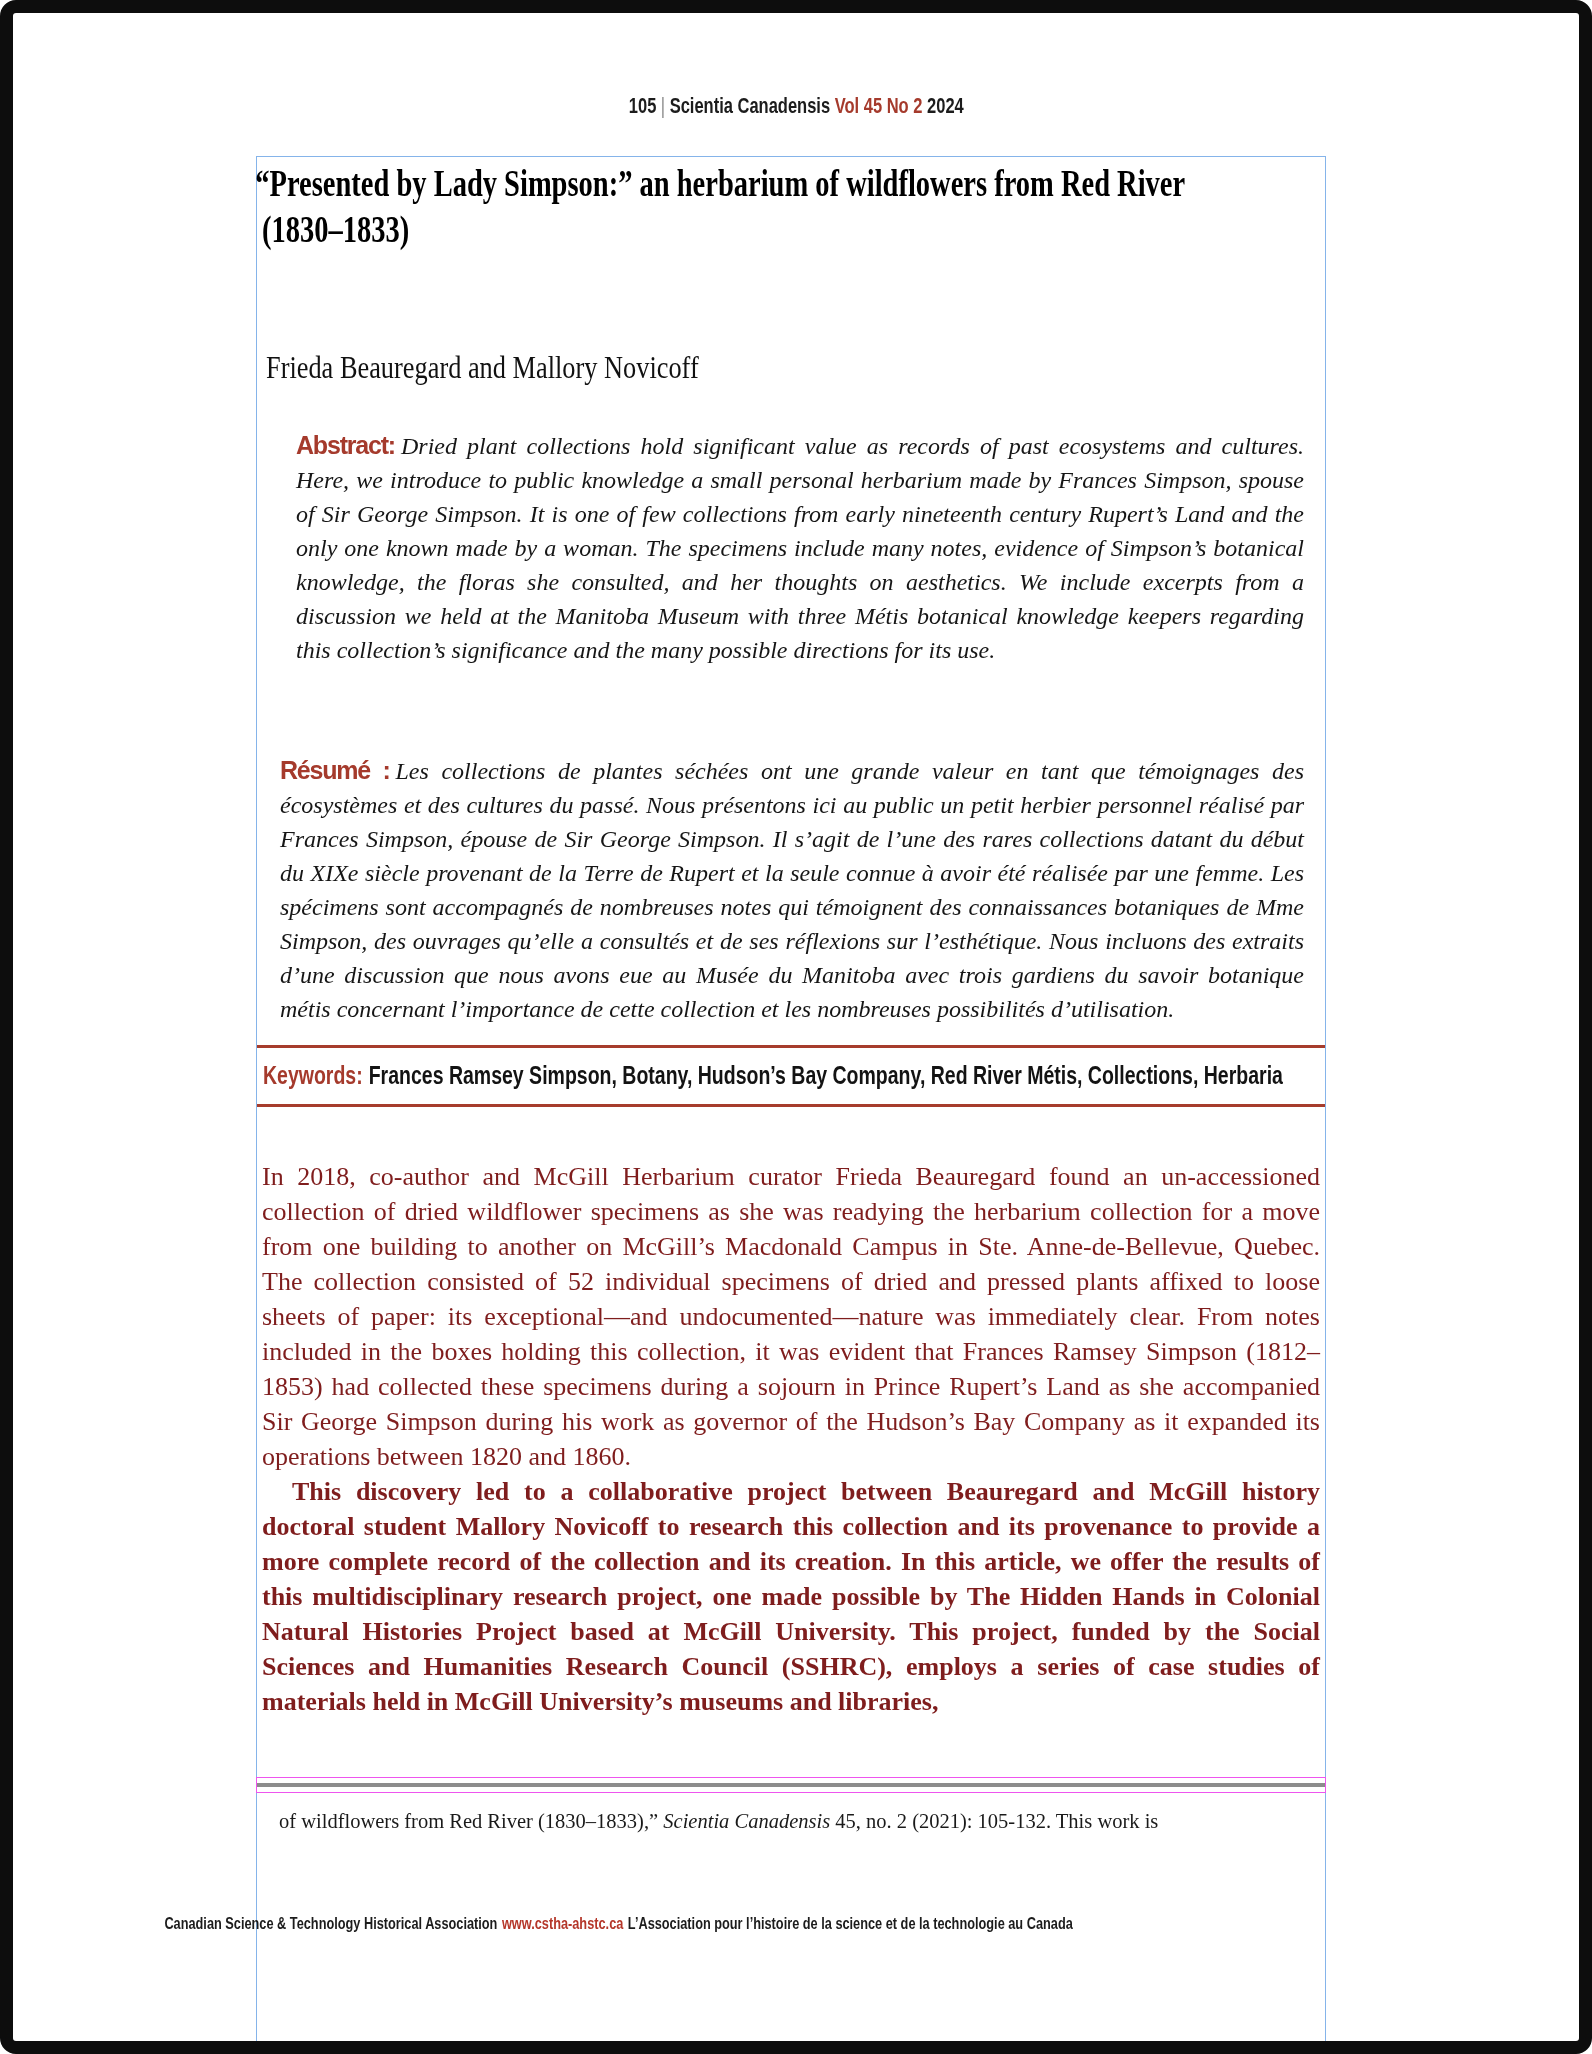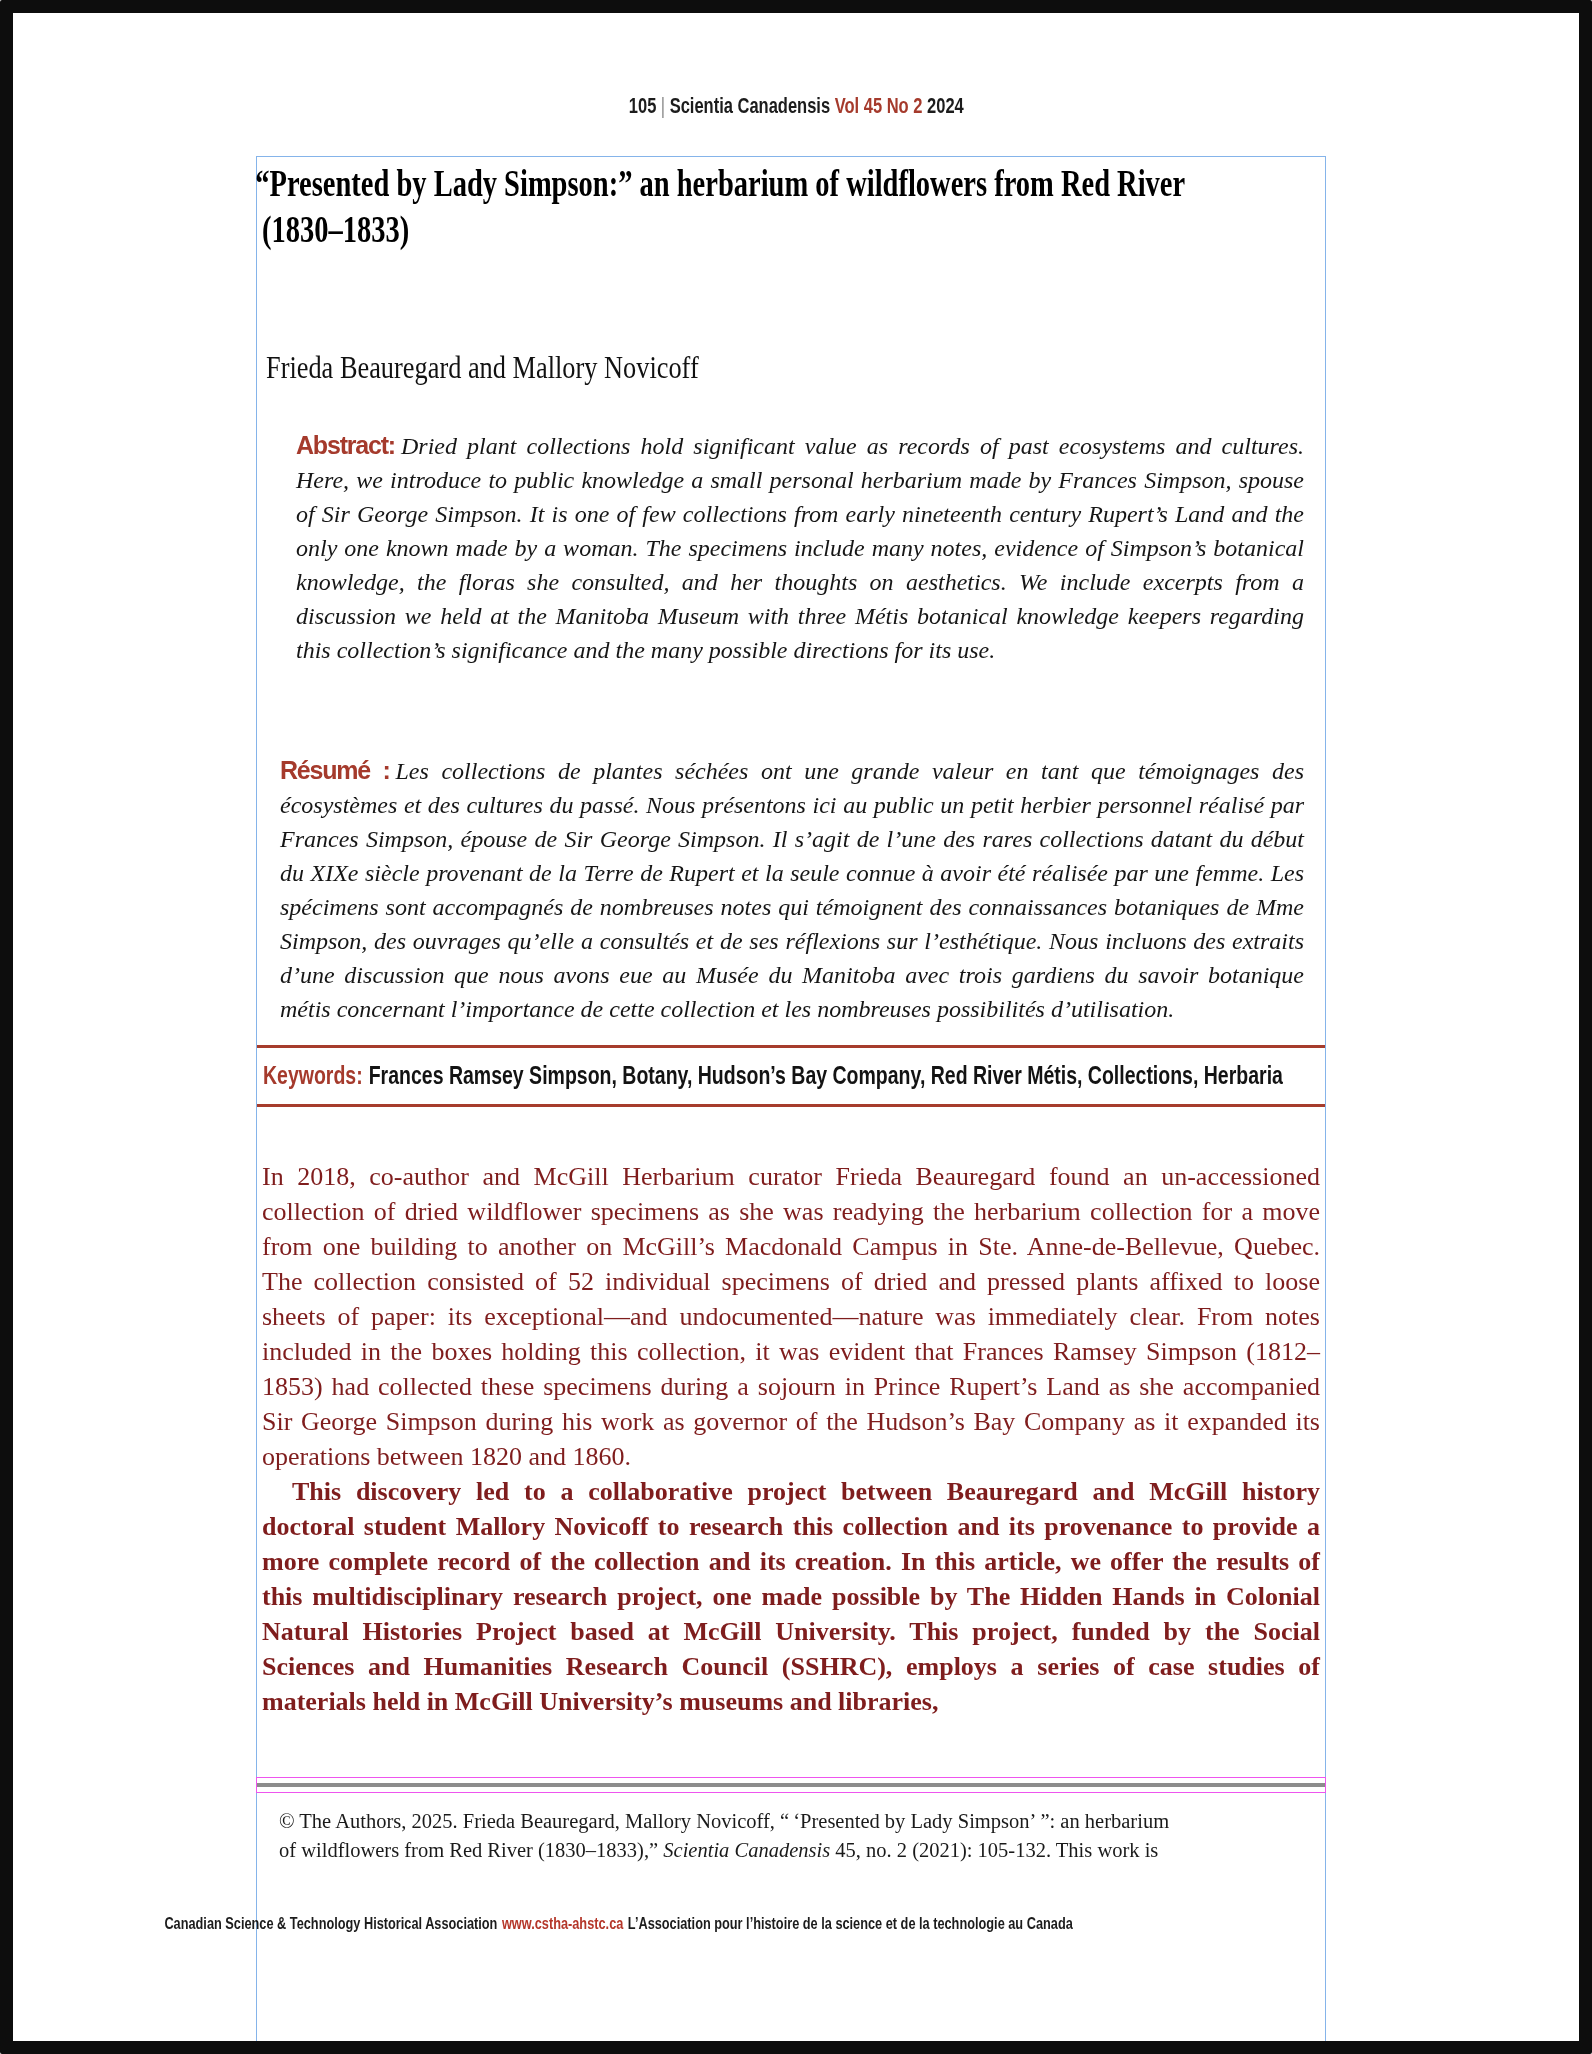--- a/index.html
+++ b/index.html
@@ -2,21 +2,21 @@
 <html><head>
 <meta charset="utf-8">
 <style>
   * { margin:0; padding:0; box-sizing:border-box; }
   html,body { background:#ffffff; }
   .page {
     position:relative;
     width:1592px; height:2054px;
     background:#ffffff;
     border:13px solid #0d0d0d;
-    border-radius:2px;
+    border-radius:16px;
     overflow:hidden;
     font-family:"Liberation Serif", serif;
     color:#1c1c1c;
   }
   
   .cond {
     font-family:"Liberation Sans", sans-serif;
     font-weight:700;
     white-space:nowrap;
     display:inline-block;
@@ -129,21 +129,20 @@
       <p>This discovery led to a collaborative project between Beauregard and McGill history doctoral student Mallory Novicoff to research this collection and its provenance to provide a more complete record of the collection and its creation. In this article, we offer the results of this multidisciplinary research project, one made possible by The Hidden Hands in Colonial Natural Histories Project based at McGill University. This project, funded by the Social Sciences and Humanities Research Council (SSHRC), employs a series of case studies of materials held in McGill University’s museums and libraries,</p>
     </div>
 
   </div>
 
   <div class="footnote-box">
     <div class="sep-line"></div>
   </div>
 
   <div class="copyright">
-    <div>© The Authors, 2025. Frieda Beauregard, Mallory Novicoff,  “ ‘Presented by Lady Simpson’ ”: an herbarium</div>
     <div><span>of wildflowers from Red River (1830–1833),” </span><span class="ital">Scientia Canadensis</span><span> 45, no. 2 (2021): 105-132. This work is</span></div>
   </div>
 
   <div class="assoc-footer">
     <span class="cond origin-center"><span>Canadian Science &amp; Technology Historical Association</span><a href="#" class="url">www.cstha-ahstc.ca</a><span>L’Association pour l’histoire de la science et de la technologie au Canada</span></span>
   </div>
 
 </div>
 
 </body></html>

